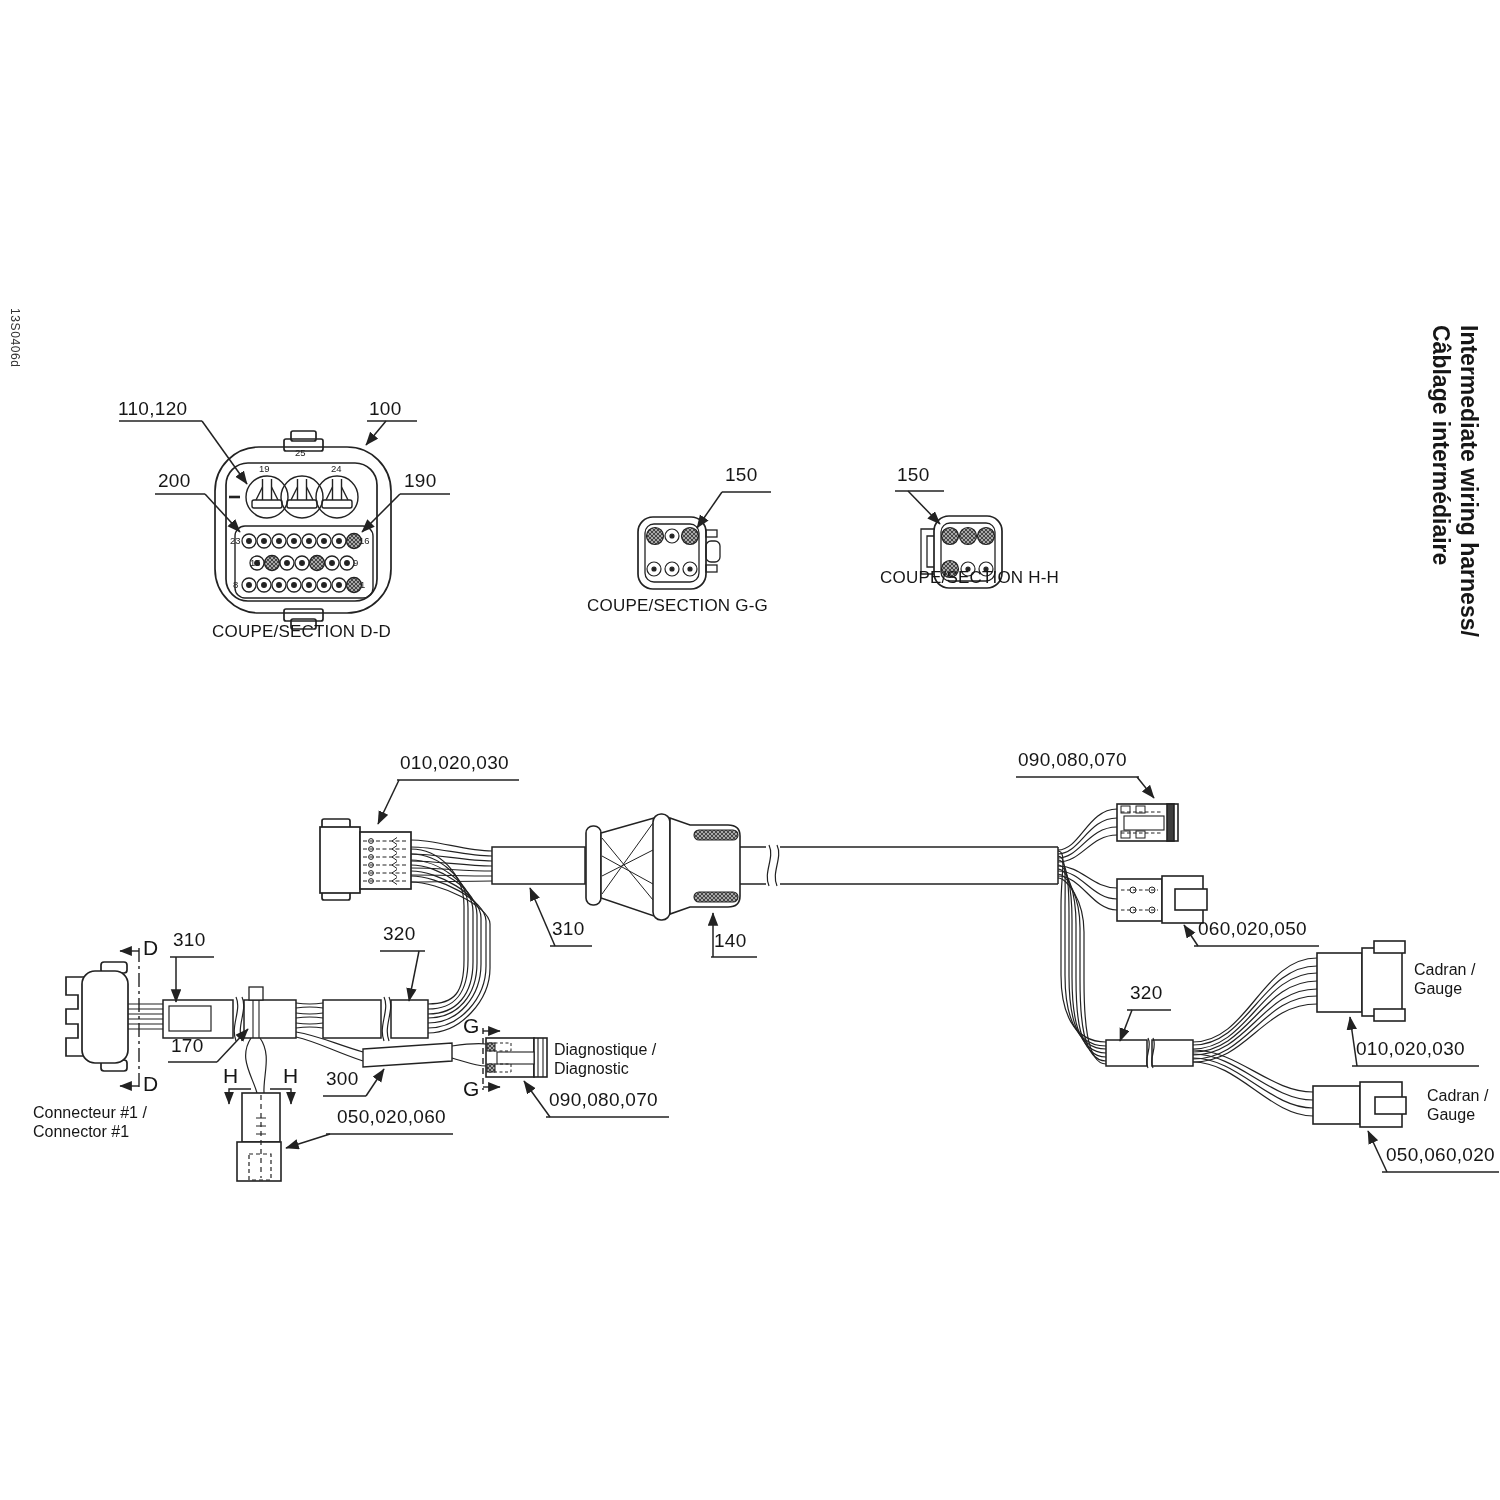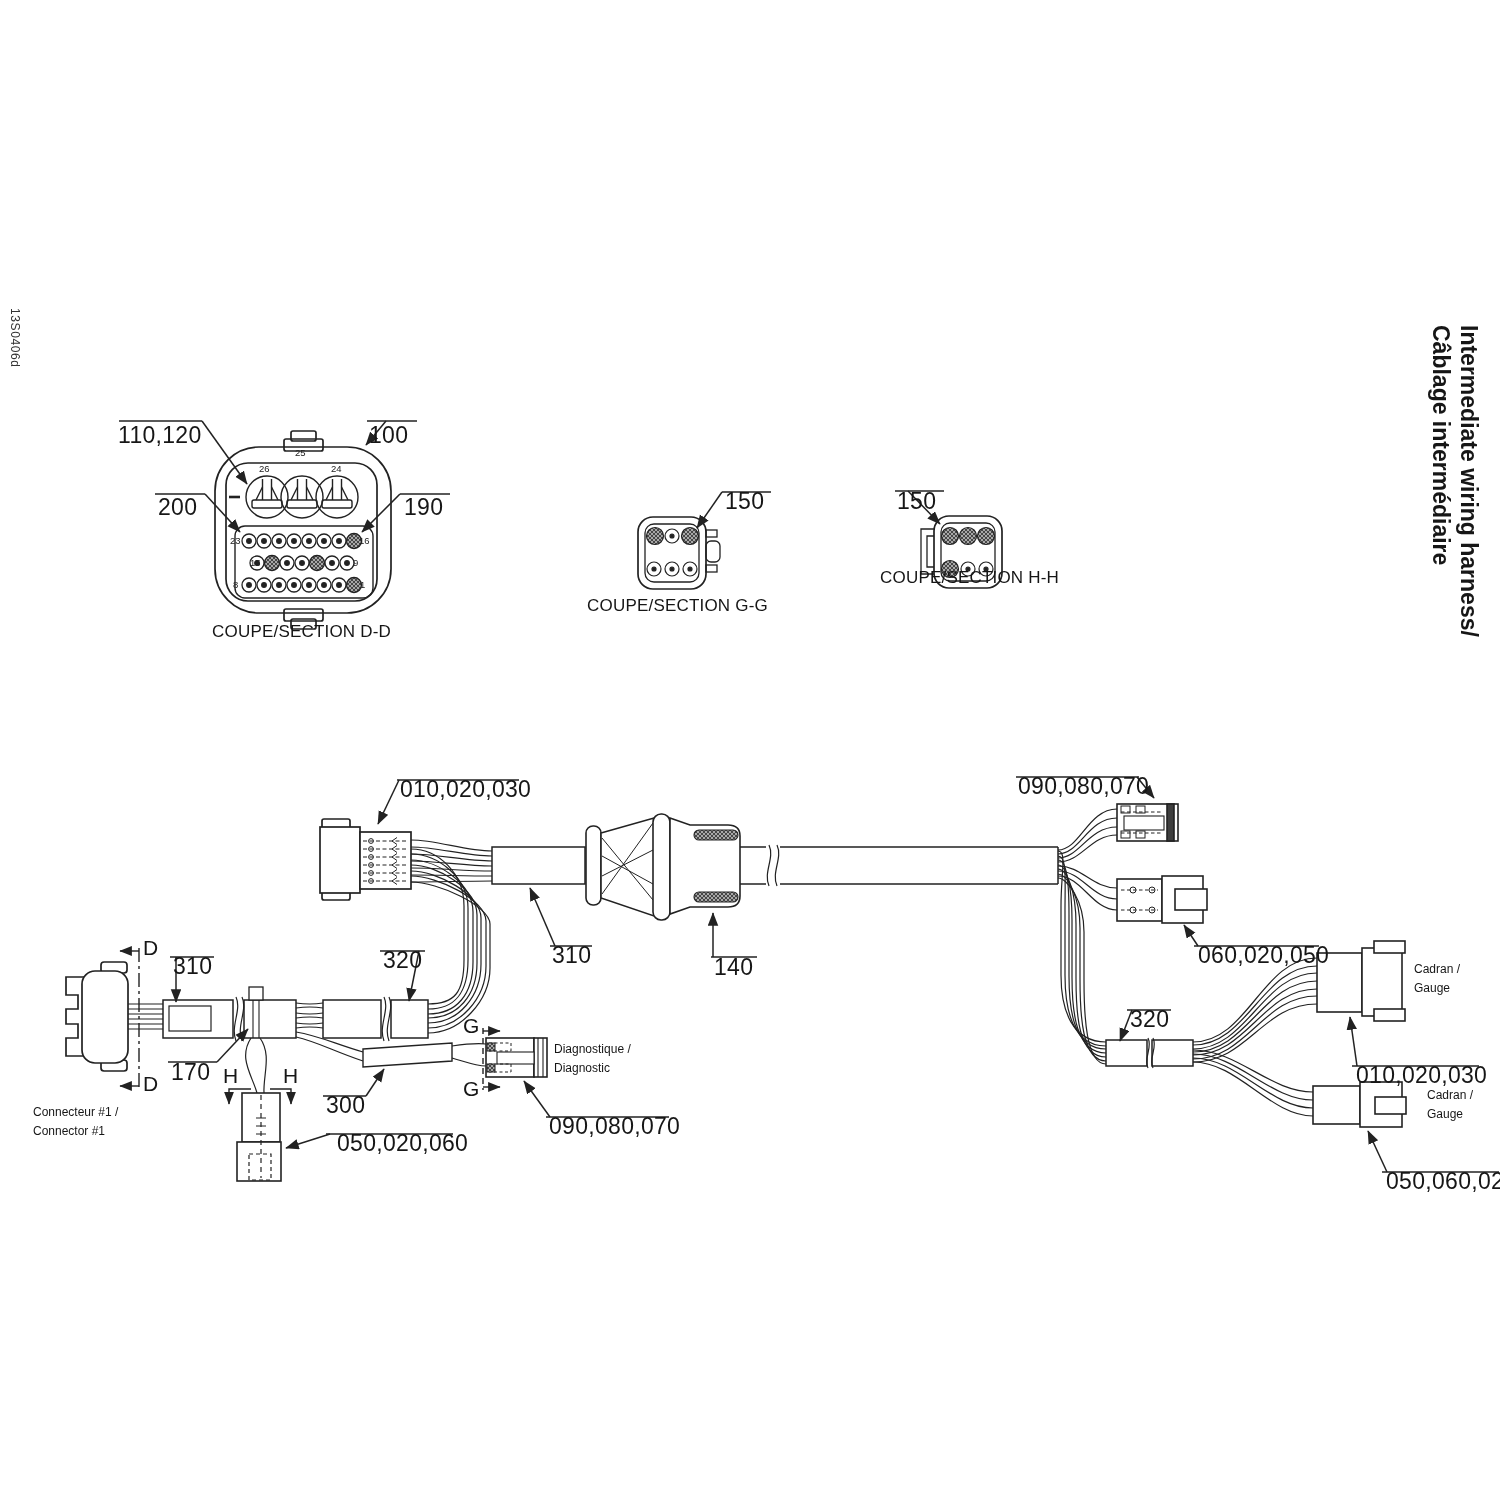--- a/index.html
+++ b/index.html
@@ -1,22 +1,22 @@
 <!DOCTYPE html>
 <html><head>
 <meta charset="utf-8">
 <style>
   html,body{margin:0;padding:0;}
   body{width:1500px;height:1500px;background:#ffffff;position:relative;overflow:hidden;
        font-family:"Liberation Sans",sans-serif;color:#161616;}
   svg{position:absolute;left:0;top:0;}
   .lbl{position:absolute;white-space:nowrap;color:#161616;}
-  .co{font-size:23px;letter-spacing:.3px;margin-top:24px;}
+  .co{font-size:19px;letter-spacing:.3px;}
   .cap{font-size:17px;letter-spacing:.2px;}
-  .sm{font-size:12px;line-height:19px;}
+  .sm{font-size:16px;line-height:19px;}
   .mk{font-size:21px;}
   .pin{font-size:9.5px;color:#222;}
   .rot{transform:rotate(90deg);transform-origin:0 0;}
   .side-title{font-size:23px;font-weight:bold;line-height:28px;}
   .doc-code{font-size:12px;letter-spacing:.6px;color:#333;}
 </style>
 </head>
 <body>
 
 <svg width="1500" height="1500" viewBox="0 0 1500 1500">
@@ -429,21 +429,21 @@
 <div class="lbl side-title rot" style="left:1483px;top:325px">
   <span style="display:block">Intermediate wiring harness/</span>
   <span style="display:block">Câblage intermédiaire</span>
 </div>
 
 <div class="lbl co" style="left:118px;top:398px">110,120</div>
 <div class="lbl co" style="left:369px;top:398px">100</div>
 <div class="lbl co" style="left:158px;top:470px">200</div>
 <div class="lbl co" style="left:404px;top:470px">190</div>
 <div class="lbl cap" style="left:212px;top:622px">COUPE/SECTION D-D</div>
-<div class="lbl pin" style="left:259px;top:463px">26</div>
+<div class="lbl pin" style="left:259px;top:463px">19</div>
 <div class="lbl pin" style="left:295px;top:447px">25</div>
 <div class="lbl pin" style="left:331px;top:463px">24</div>
 <div class="lbl pin" style="left:230px;top:535px">23</div>
 <div class="lbl pin" style="left:359px;top:535px">16</div>
 <div class="lbl pin" style="left:250px;top:557px">15</div>
 <div class="lbl pin" style="left:353px;top:557px">9</div>
 <div class="lbl pin" style="left:233px;top:579px">8</div>
 <div class="lbl pin" style="left:360px;top:579px">1</div>
 
 <div class="lbl co" style="left:725px;top:464px">150</div>

